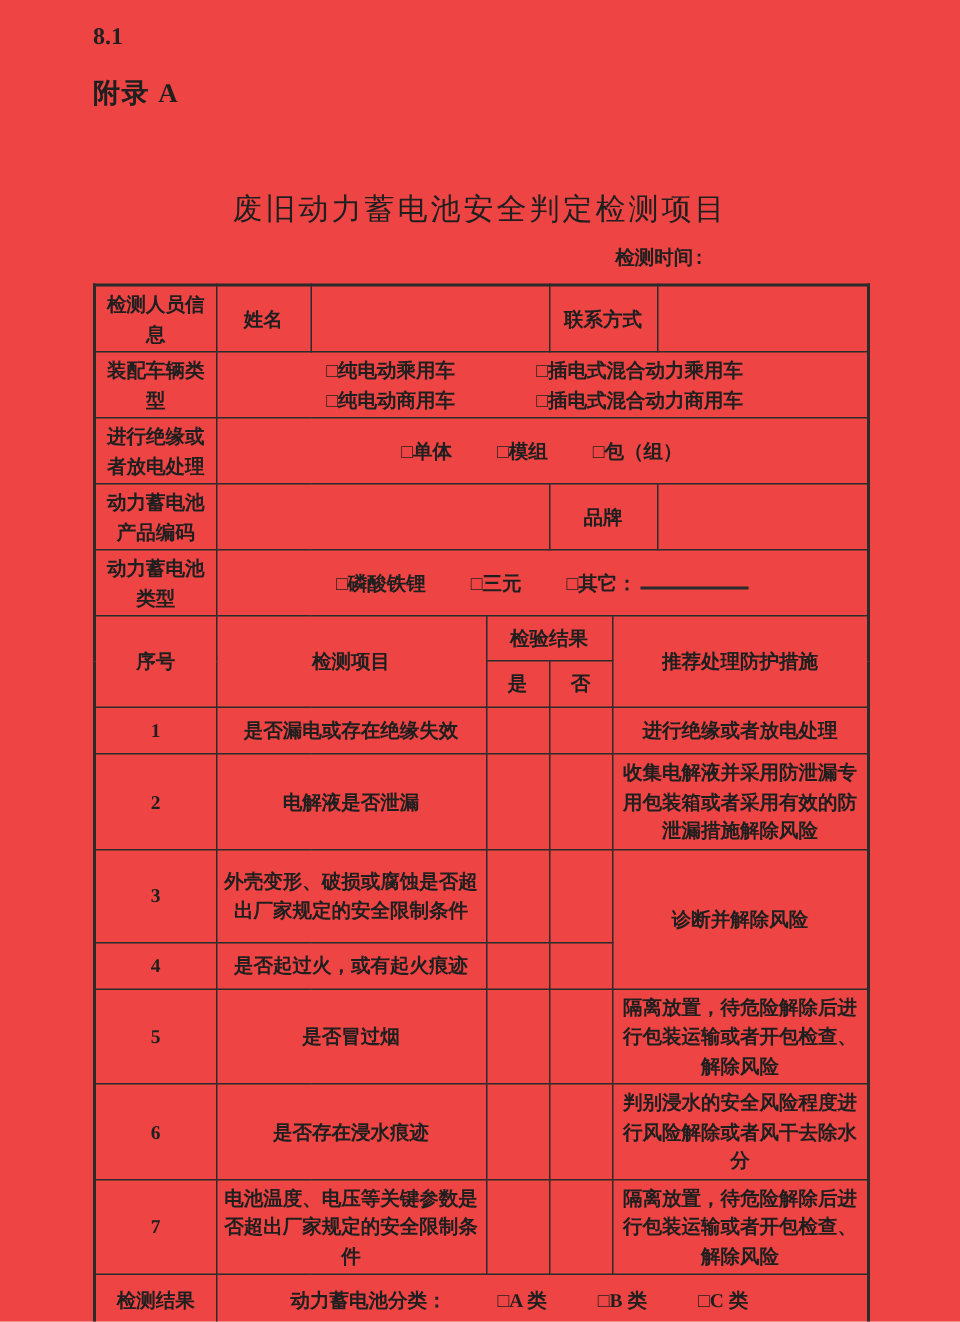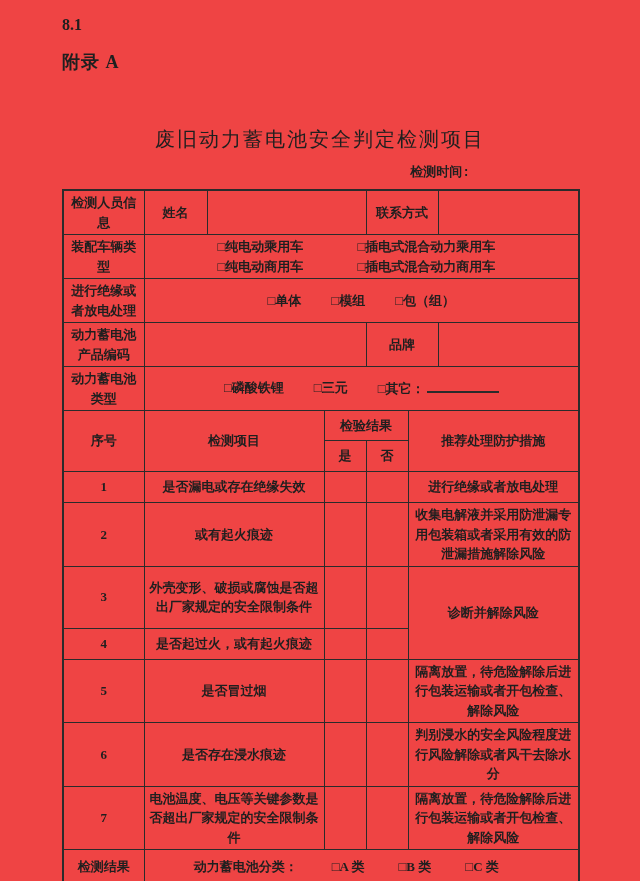--- a/index.html
+++ b/index.html
@@ -30,21 +30,21 @@
     font-size:13px;font-weight:bold;line-height:1.5;
     padding:2px 5px;vertical-align:middle;text-align:center;
     overflow:hidden;
   }
   td.left{text-align:left;}
   td.itm{text-align:left;padding-left:9px;margin-top:28px;}
   td.msr{text-align:left;padding-left:7px;padding-right:4px;}
   .optline{display:flex;text-align:left;}
   .optline .o1{margin-left:68px;width:140px;}
   .optline .o2{flex:1;}
-  .cline{display:flex;justify-content:center;gap:30px;}
+  .cline{display:flex;justify-content:center;gap:30px;align-items:flex-end;}
   .blank{display:inline-block;width:72px;height:13px;border-bottom:2px solid #2b2b2b;margin-left:2px;}
   .resline{display:flex;justify-content:center;gap:34px;align-items:center;padding-right:30px;}
 </style>
 </head>
 <body>
 
 <div class="page">
 
   <div class="sec-num">8.1</div>
   <div class="appendix">附录 A</div>
@@ -130,21 +130,21 @@
     <tr style="height:31px">
       <td>1</td>
       <td colspan="2" class="itm">是否漏电或存在绝缘失效</td>
       <td></td>
       <td></td>
       <td colspan="2" class="msr">进行绝缘或者放电处理</td>
     </tr>
 
     <tr style="height:53px">
       <td>2</td>
-      <td colspan="2" class="itm">或有起火痕迹</td>
+      <td colspan="2" class="itm">电解液是否泄漏</td>
       <td></td>
       <td></td>
       <td colspan="2" class="msr">收集电解液并采用防泄漏专用包装箱或者采用有效的防泄漏措施解除风险</td>
     </tr>
 
     <tr style="height:62px">
       <td>3</td>
       <td colspan="2" class="itm">外壳变形、破损或腐蚀是否超出厂家规定的安全限制条件</td>
       <td></td>
       <td></td>

